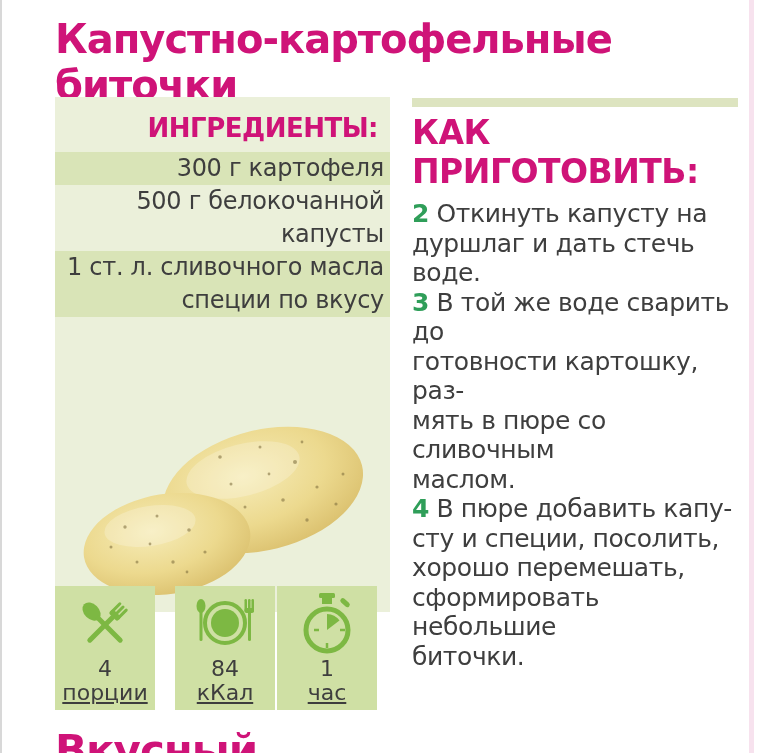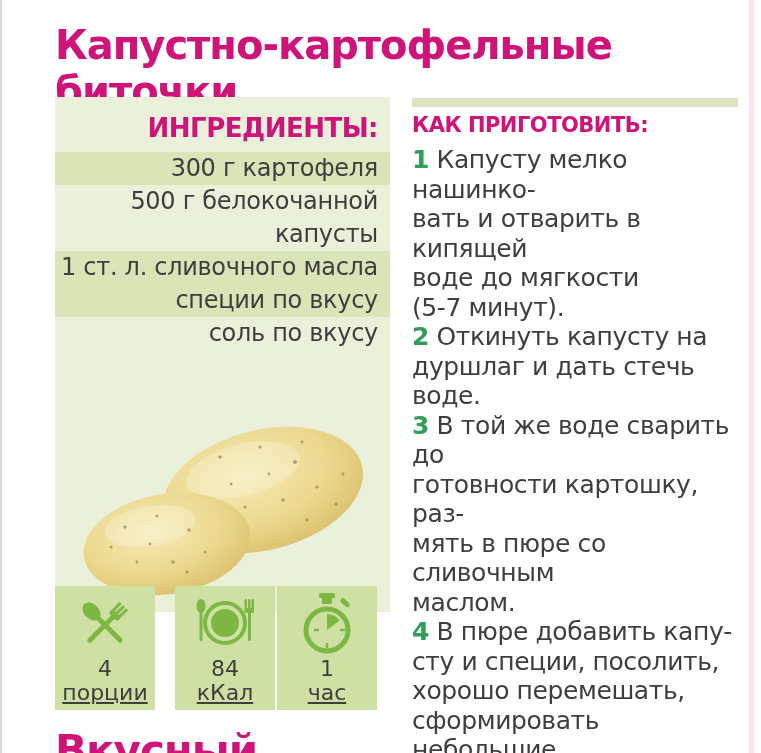--- a/index.html
+++ b/index.html
@@ -5,53 +5,53 @@
   html,body{margin:0;padding:0;}
   body{
     width:761px;height:753px;overflow:hidden;position:relative;
     background:#ffffff;
     font-family:"DejaVu Sans",sans-serif;
   }
   .edge-left{position:absolute;left:0;top:0;width:2px;height:753px;background:#d8d8d8;}
   .edge-right{position:absolute;right:7px;top:0;width:5px;height:753px;background:#f7e2ee;}
 
   .title{
-    position:absolute;left:55px;top:22px;margin:0;width:700px;
+    position:absolute;left:55px;top:16px;margin:0;width:700px;
     font-size:40px;font-weight:bold;letter-spacing:-1px;
     color:#cf1378;
   }
 
   
   .panel{position:absolute;left:55px;top:97px;width:335px;height:515px;background:#ebf0da;}
   .ing-header{
     margin:0;height:55px;box-sizing:border-box;padding:16px 12px 0 0;
     font-size:26px;font-weight:bold;color:#cf1378;text-align:right;letter-spacing:-0.5px;
   }
   .ing-list{list-style:none;margin:0;padding:0;}
   .ing-row{
     font-size:24px;line-height:33px;letter-spacing:-0.3px;color:#3e3e3e;
-    text-align:right;padding-right:12px;
+    text-align:right;padding-right:6px;
   }
   .ing-row.striped{background:#d9e4b7;}
   .potato-svg{position:absolute;left:0;bottom:0;display:block;}
 
   
   .stat-box{
     position:absolute;top:586px;width:100px;height:124px;background:#cfe0a4;
     text-align:center;color:#3e3e3e;
   }
   .stat-box svg{display:block;margin:7px auto 0 auto;}
   .stat-num{font-size:22px;line-height:23px;}
   .stat-label{font-size:22px;line-height:25px;text-decoration:underline;}
 
   
   .how{position:absolute;left:412px;top:98px;width:334px;}
   .bar{width:326px;height:9px;background:#dde4c0;}
   .how-header{
-    margin:6px 0 8px 0;font-size:21px;font-weight:bold;color:#cf1378;letter-spacing:-0.5px;
+    margin:6px 0 8px 0;font-size:33px;font-weight:bold;color:#cf1378;letter-spacing:-0.5px;
   }
   .steps{font-size:25px;line-height:29.5px;letter-spacing:-0.4px;color:#3e3e3e;}
   .step{margin:0;}
   .step .num{color:#2f9e59;font-weight:bold;}
 
   .bottom-heading{
     position:absolute;left:55px;top:726px;margin:0;
     font-size:42px;font-weight:bold;letter-spacing:-1px;color:#cf1378;white-space:nowrap;
   }
 </style>
@@ -63,21 +63,20 @@
 
 <h1 class="title">Капустно-картофельные биточки</h1>
 
 <section class="panel">
   <h2 class="ing-header">ИНГРЕДИЕНТЫ:</h2>
   <ul class="ing-list" id="ing-list">
       <li class="ing-row striped">300 г картофеля</li>
       <li class="ing-row">500 г белокочанной капусты</li>
       <li class="ing-row striped">1 ст. л. сливочного масла</li>
       <li class="ing-row striped">специи по вкусу</li>
-      <li class="ing-row">соль по вкусу</li>
     </ul>
 
   <svg class="potato-svg" width="335" height="200" viewBox="0 0 335 200">
     <defs>
       <radialGradient id="pg" cx="0.42" cy="0.35" r="0.75">
         <stop offset="0" stop-color="#f6ecb8"></stop>
         <stop offset="0.55" stop-color="#ecd98e"></stop>
         <stop offset="1" stop-color="#d7bb67"></stop>
       </radialGradient>
     </defs>
@@ -165,20 +164,19 @@
     </g>
   </svg>
   <div class="stat-num">1</div>
   <div class="stat-label">час</div>
 </div>
 
 <section class="how">
   <div class="bar"></div>
   <h2 class="how-header">КАК ПРИГОТОВИТЬ:</h2>
   <div class="steps" id="steps">
-      <p class="step"><span class="num">1</span> Капусту мелко нашинко-<br> вать и отварить в кипящей<br> воде до мягкости<br> (5-7 минут).</p>
       <p class="step"><span class="num">2</span> Откинуть капусту на<br> дуршлаг и дать стечь воде.</p>
       <p class="step"><span class="num">3</span> В той же воде сварить до<br> готовности картошку, раз-<br> мять в пюре со сливочным<br> маслом.</p>
       <p class="step"><span class="num">4</span> В пюре добавить капу-<br> сту и специи, посолить,<br> хорошо перемешать,<br> сформировать небольшие<br> биточки.</p>
     </div>
 </section>
 
 <h1 class="bottom-heading">Вкусный</h1>
 
 </body></html>

